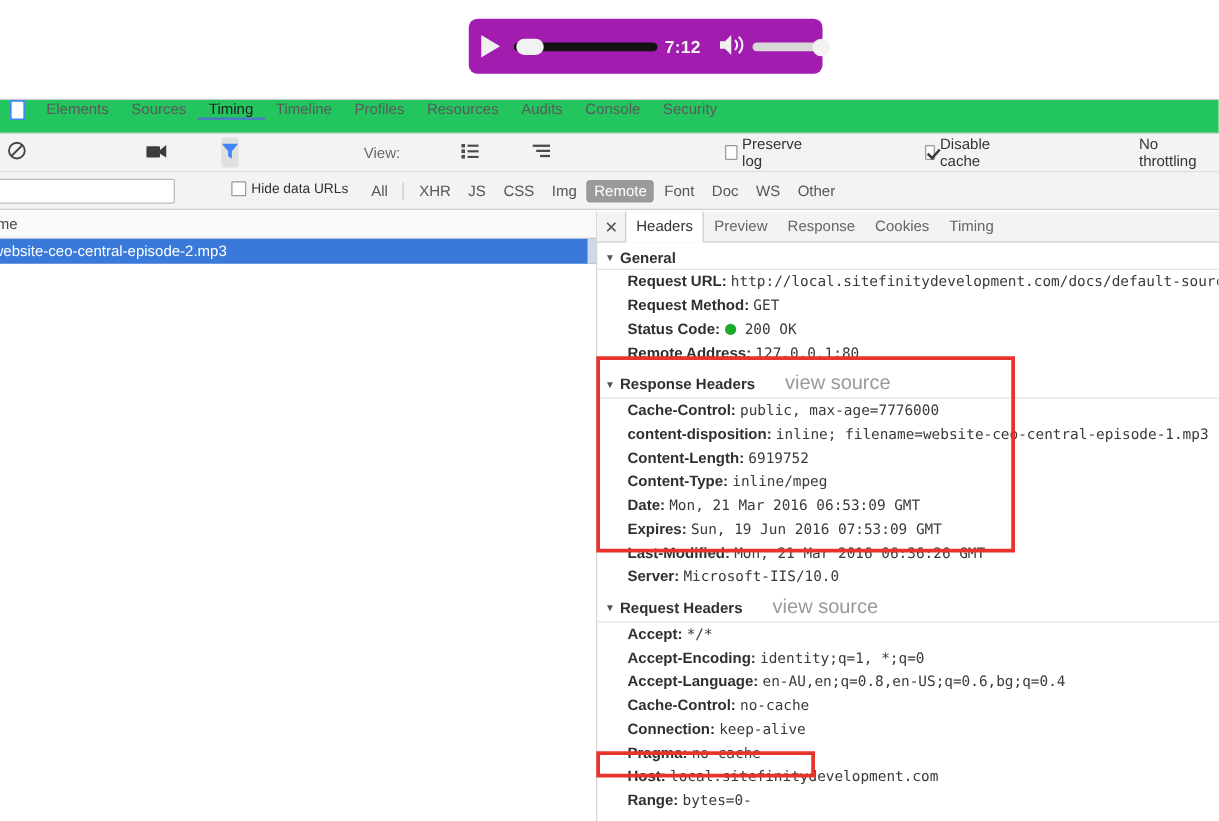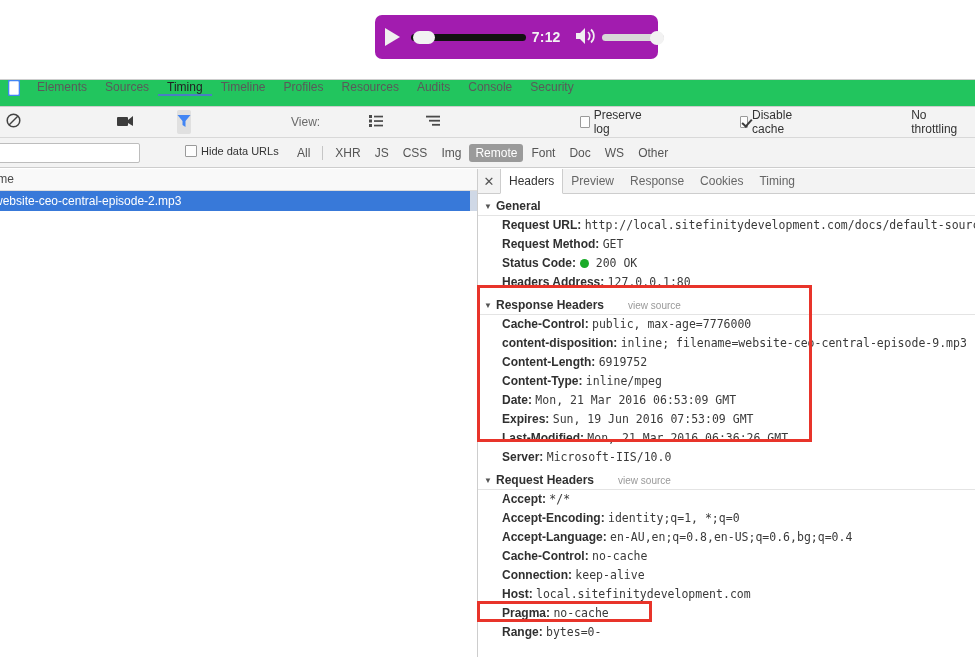--- a/index.html
+++ b/index.html
@@ -255,21 +255,21 @@
     background:#fff;
   }
   .tri {
     width:10px; color:#555; font-size:8px;
     margin-right:2px;
   }
   .hsection-title .stxt {
     font-size:12px; font-weight:bold; color:#303030;
   }
   .viewsource {
-    margin-left:24px; font-size:10px; color:#999; cursor:pointer;
+    margin-left:24px; font-size:16px; color:#999; cursor:pointer;
   }
   .hline {
     padding:1px 0 1px 24px;
     line-height:17px;
     white-space:nowrap;
     font-size:12px;
   }
   .hkey { font-weight:bold; color:#303030; font-family:"Liberation Sans", sans-serif; }
   .hval { font-family:"DejaVu Sans Mono", monospace; font-size:11.5px; color:#3a3a3a; }
   .status-dot {
@@ -489,54 +489,54 @@
           <div class="hline">
             <span class="hkey">Request Method:</span>
             <span class="hval">GET</span>
           </div>
           <div class="hline">
             <span class="hkey">Status Code:</span>
             <span class="status-dot"></span>
             <span class="hval">200 OK</span>
           </div>
           <div class="hline">
-            <span class="hkey">Headers Address:</span>
+            <span class="hkey">Remote Address:</span>
             <span class="hval">127.0.0.1:80</span>
           </div>
         </div>
 
         <div class="hsection" style="margin-top:4px;">
           <div class="hsection-title">
             <span class="tri">▼</span>
             <span class="stxt">Response Headers</span>
             <span class="viewsource">view source</span>
           </div>
           <div class="hline"><span class="hkey">Cache-Control:</span> <span class="hval">public, max-age=7776000</span></div>
-          <div class="hline"><span class="hkey">content-disposition:</span> <span class="hval">inline; filename=website-ceo-central-episode-9.mp3</span></div>
+          <div class="hline"><span class="hkey">content-disposition:</span> <span class="hval">inline; filename=website-ceo-central-episode-1.mp3</span></div>
           <div class="hline"><span class="hkey">Content-Length:</span> <span class="hval">6919752</span></div>
           <div class="hline"><span class="hkey">Content-Type:</span> <span class="hval">inline/mpeg</span></div>
           <div class="hline"><span class="hkey">Date:</span> <span class="hval">Mon, 21 Mar 2016 06:53:09 GMT</span></div>
           <div class="hline"><span class="hkey">Expires:</span> <span class="hval">Sun, 19 Jun 2016 07:53:09 GMT</span></div>
           <div class="hline"><span class="hkey">Last-Modified:</span> <span class="hval">Mon, 21 Mar 2016 06:36:26 GMT</span></div>
           <div class="hline"><span class="hkey">Server:</span> <span class="hval">Microsoft-IIS/10.0</span></div>
         </div>
 
         <div class="hsection" style="margin-top:4px;">
           <div class="hsection-title">
             <span class="tri">▼</span>
             <span class="stxt">Request Headers</span>
             <span class="viewsource">view source</span>
           </div>
           <div class="hline"><span class="hkey">Accept:</span> <span class="hval">*/*</span></div>
           <div class="hline"><span class="hkey">Accept-Encoding:</span> <span class="hval">identity;q=1, *;q=0</span></div>
           <div class="hline"><span class="hkey">Accept-Language:</span> <span class="hval">en-AU,en;q=0.8,en-US;q=0.6,bg;q=0.4</span></div>
           <div class="hline"><span class="hkey">Cache-Control:</span> <span class="hval">no-cache</span></div>
           <div class="hline"><span class="hkey">Connection:</span> <span class="hval">keep-alive</span></div>
+          <div class="hline"><span class="hkey">Pragma:</span> <span class="hval">no-cache</span></div>
           <div class="hline"><span class="hkey">Host:</span> <span class="hval">local.sitefinitydevelopment.com</span></div>
-          <div class="hline"><span class="hkey">Pragma:</span> <span class="hval">no-cache</span></div>
           <div class="hline"><span class="hkey">Range:</span> <span class="hval">bytes=0-</span></div>
 
         </div>
 
       </div>
     </div>
   </div>
 </div>
 
 <div class="redbox" id="redbox-response"></div>

